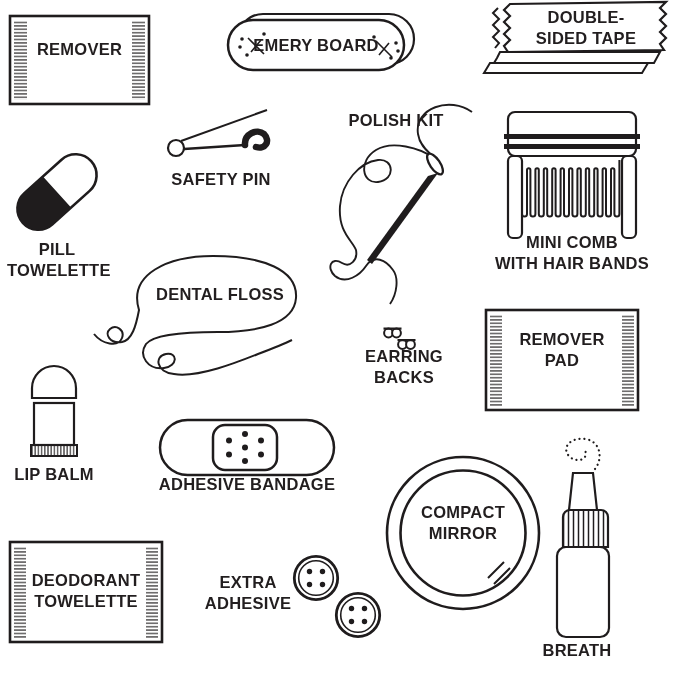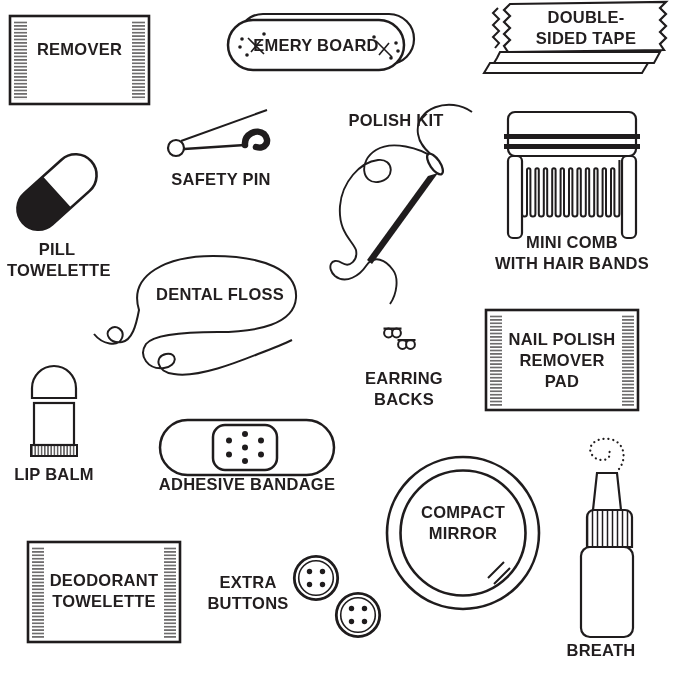--- a/index.html
+++ b/index.html
@@ -146,34 +146,33 @@
     <svg width="48" height="36" viewBox="0 0 48 36">
       <g fill="#fff" stroke="#1f1c1d" stroke-width="2">
         <circle cx="8.5" cy="9" r="4.4"></circle>
           <circle cx="16.5" cy="9" r="4.4"></circle>
         <path d="M3.5 4.6 H21.5" fill="none" stroke-width="2.2"></path>
         <circle cx="22.5" cy="20.5" r="4.4"></circle>
           <circle cx="30.5" cy="20.5" r="4.4"></circle>
         <path d="M17.5 16.1 H35.5" fill="none" stroke-width="2.2"></path>
       </g>
     </svg>
-    <div class="label" style="left:-34px;top:44px;width:116px">
+    <div class="label" style="left:-34px;top:22px;width:116px">
       <span>EARRING</span>
       <span>BACKS</span>
     </div>
   </div>
 
   <div class="item" style="left:484px;top:308px;width:156px;height:104px">
     <svg width="156" height="104" viewBox="0 0 156 104">
       <rect x="2" y="2" width="152" height="100" fill="#fff" stroke="#1f1c1d" stroke-width="2.6"></rect>
       <rect x="6" y="6" width="12" height="92" fill="url(#crimp)"></rect>
       <rect x="138" y="6" width="12" height="92" fill="url(#crimp)"></rect>
     </svg>
     <div class="label" style="left:8px;top:21px;width:140px">
-      <span>NAIL POLISH</span>
       <span>REMOVER</span>
       <span>PAD</span>
     </div>
   </div>
 
   <div class="item" style="left:24px;top:360px;width:108px;height:130px">
     <svg width="60" height="98" viewBox="0 0 60 98">
       <path d="M8 38 V28 A22 22 0 0 1 52 28 V38 Z" fill="#fff" stroke="#1f1c1d" stroke-width="2.2"></path>
       <rect x="10" y="43" width="40" height="42" fill="#fff" stroke="#1f1c1d" stroke-width="2.2"></rect>
       <rect x="7" y="85" width="46" height="11" fill="url(#rib3)" stroke="#1f1c1d" stroke-width="2"></rect>
@@ -207,21 +206,21 @@
       <circle cx="81" cy="81" r="76" fill="#fff" stroke="#1f1c1d" stroke-width="2.6"></circle>
       <circle cx="81" cy="81" r="62.5" fill="#fff" stroke="#1f1c1d" stroke-width="2.6"></circle>
       <path d="M106 126 L122 110 M112 132 L128 116" fill="none" stroke="#1f1c1d" stroke-width="2"></path>
     </svg>
     <div class="label" style="left:20px;top:50px;width:122px">
       <span>COMPACT</span>
       <span>MIRROR</span>
     </div>
   </div>
 
-  <div class="item" style="left:26px;top:540px;width:128px;height:104px">
+  <div class="item" style="left:8px;top:540px;width:128px;height:104px">
     <svg width="156" height="104" viewBox="0 0 156 104">
       <rect x="2" y="2" width="152" height="100" fill="#fff" stroke="#1f1c1d" stroke-width="2.6"></rect>
       <rect x="6" y="6" width="12" height="92" fill="url(#crimp)"></rect>
       <rect x="138" y="6" width="12" height="92" fill="url(#crimp)"></rect>
     </svg>
     <div class="label" style="left:8px;top:30px;width:140px">
       <span>DEODORANT</span>
       <span>TOWELETTE</span>
     </div>
   </div>
@@ -242,25 +241,25 @@
       <circle cx="25" cy="25" r="17.3" fill="none" stroke="#1f1c1d" stroke-width="1.6"></circle>
       <g fill="#1f1c1d">
         <circle cx="18.5" cy="18.5" r="2.7"></circle>
           <circle cx="31.5" cy="18.5" r="2.7"></circle>
         <circle cx="18.5" cy="31.5" r="2.7"></circle>
           <circle cx="31.5" cy="31.5" r="2.7"></circle>
       </g>
     </svg>
     <div class="label" style="left:12px;top:19px;width:104px">
       <span>EXTRA</span>
-      <span>BUTTONS</span>
-    </div>
-  </div>
-
-  <div class="item" style="left:545px;top:433px;width:112px;height:250px">
+      <span>ADHESIVE</span>
+    </div>
+  </div>
+
+  <div class="item" style="left:521px;top:433px;width:112px;height:250px">
     <svg width="110" height="210" viewBox="0 0 110 210">
       <path d="M74 36 C82 26 80 8 64 6 C48 4 40 16 49 24 C56 30 68 27 64 17" fill="none" stroke="#1f1c1d" stroke-width="2.2" stroke-linecap="round" stroke-dasharray="0.1 4.8"></path>
       <path d="M52 40 L72 40 L76 77 L48 77 Z" fill="#fff" stroke="#1f1c1d" stroke-width="2.2"></path>
       <path d="M42 114 V84 a7 7 0 0 1 7 -7 h31 a7 7 0 0 1 7 7 v30 Z" fill="url(#rib5)" stroke="#1f1c1d" stroke-width="2.2"></path>
       <rect x="36" y="114" width="52" height="90" rx="9" fill="#fff" stroke="#1f1c1d" stroke-width="2.2"></rect>
     </svg>
     <div class="label" style="left:0;top:207px;width:112px">
       <span>BREATH</span>
     </div>
   </div>

